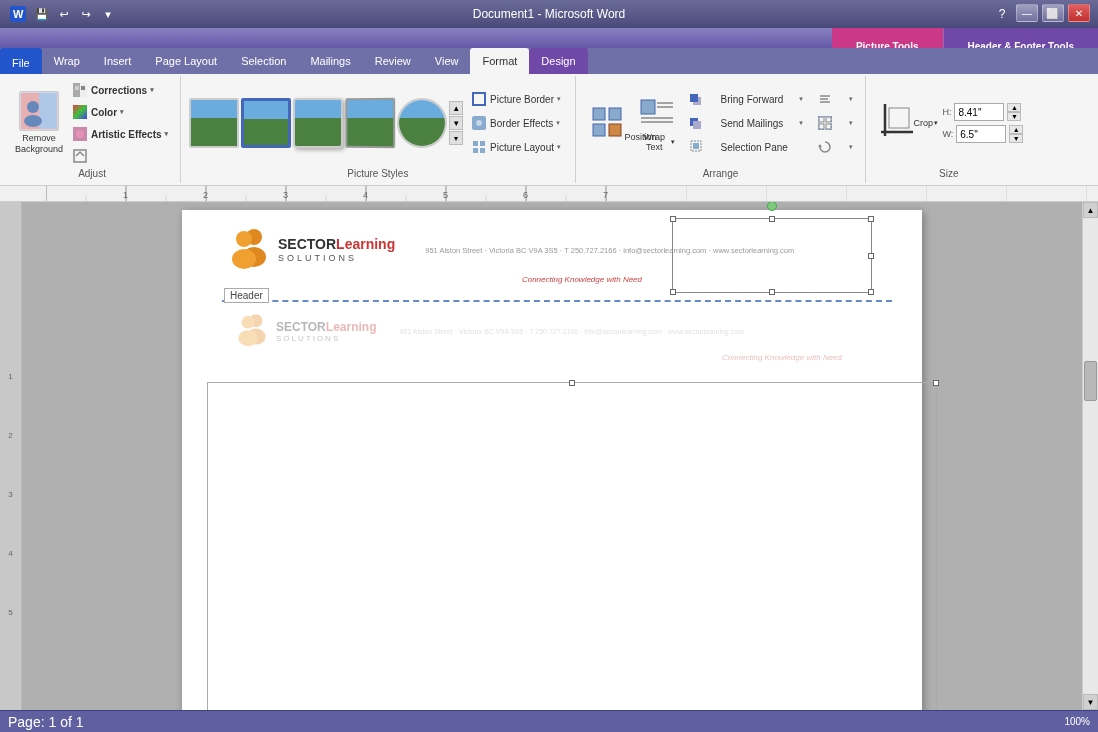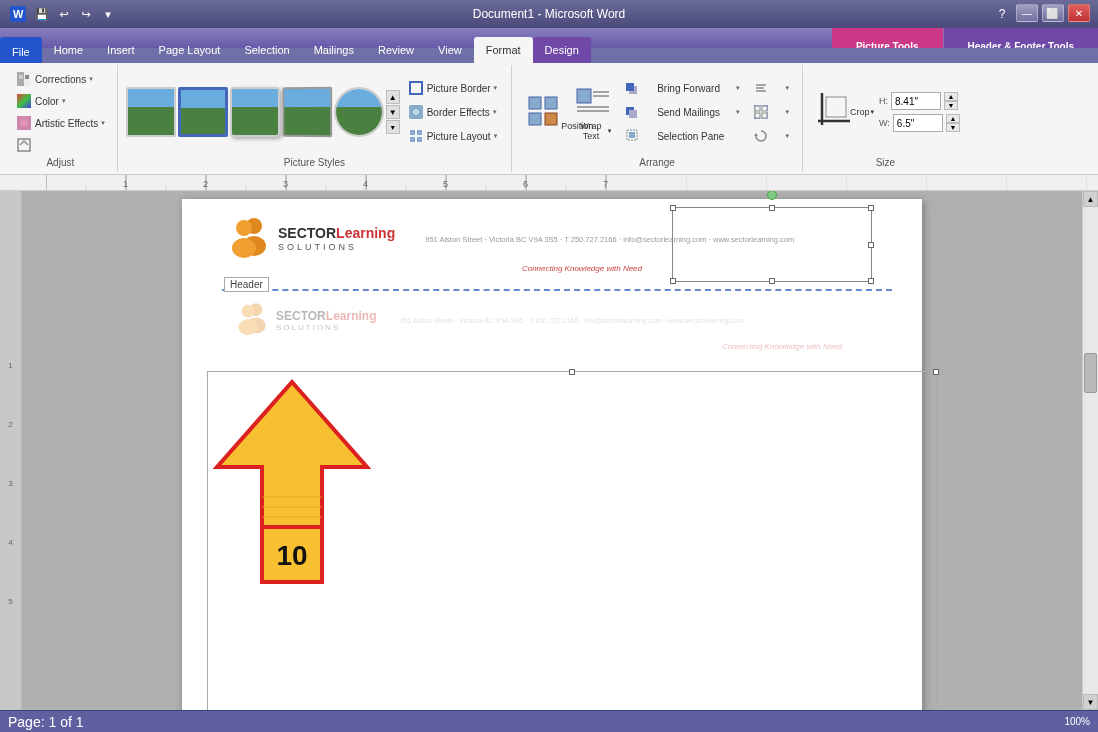--- a/index.html
+++ b/index.html
@@ -83,20 +83,21 @@
       display: flex;
       align-items: center;
       gap: 3px;
       padding: 1px 3px;
       cursor: pointer;
       border: 1px solid transparent;
       border-radius: 2px;
       white-space: nowrap;
       font-size: 10px;
       color: #333;
+      font-weight: bold;
     }
     .small-icon { width: 16px; height: 16px; display: flex; align-items: center; justify-content: center; }
 
     
     .pic-styles-content {
       display: flex;
       align-items: center;
       gap: 2px;
     }
     .pic-style-thumb {
@@ -315,21 +316,21 @@
       align-items: center;
       font-weight: bold;
     }
     .ctx-hdr.pink { background: #cc3888; }
     .ctx-hdr.purple { background: #7048a8; border-left: 1px solid rgba(255,255,255,0.2); }
 
     .all-tabs-row {
       display: flex;
       background: linear-gradient(to bottom, #7878b0, #5858 90);
       background: #7070a8;
-      height: 15px;
+      height: 26px;
       align-items: flex-end;
     }
     .at-tab {
       padding: 3px 12px;
       font-size: 11px;
       color: white;
       cursor: pointer;
       height: 26px;
       display: flex;
       align-items: center;
@@ -422,21 +423,21 @@
   <div class="ctx-header-bar">
     <div class="ctx-hdr pink">Picture Tools</div>
     <div class="ctx-hdr purple">Header &amp; Footer Tools</div>
   </div>
 
   <div class="all-tabs-row">
     <div class="at-tab file">
       <span>File</span>
     </div>
     <div class="at-tab">
-      <span>Home</span>
+      <span>Wrap</span>
     </div>
     <div class="at-tab">
       <span>Insert</span>
     </div>
     <div class="at-tab">
       <span>Page Layout</span>
     </div>
     <div class="at-tab">
       <span>Selection</span>
     </div>
@@ -454,20 +455,33 @@
     </div>
     <div class="at-tab design-tab">
       <span>Design</span>
     </div>
   </div>
 
   <div class="ribbon-content">
 
     <div class="ribbon-group adjust-group">
       <div class="ribbon-group-content">
+        <div class="remove-bg-btn">
+          <div class="remove-bg-icon">
+            <svg width="36" height="36" viewBox="0 0 36 36">
+              <rect width="36" height="36" fill="#b0c8e8"></rect>
+              <rect width="18" height="36" fill="#e8b0b0"></rect>
+              <circle cx="12" cy="14" r="6" fill="#6688bb"></circle>
+              <ellipse cx="12" cy="28" rx="9" ry="6" fill="#6688bb"></ellipse>
+            </svg>
+          </div>
+          <div class="remove-bg-label">
+            <span>Remove Background</span>
+          </div>
+        </div>
         <div class="small-ribbon-btns">
           <div class="small-ribbon-btn">
             <div class="small-icon">
               <svg width="14" height="14" viewBox="0 0 14 14">
                 <rect width="7" height="14" fill="#aaa"></rect>
                 <rect x="7" width="7" height="14" fill="#eee"></rect>
                 <rect x="2" y="3" width="4" height="4" fill="#ccc"></rect>
                 <rect x="8" y="3" width="4" height="4" fill="#888"></rect>
               </svg>
             </div>
@@ -824,34 +838,20 @@
             </div>
             <div style="flex:1;font-size:7px;color:#aaa;padding-left:15px;">
               951 Alston Street · Victoria BC V9A 3S5 · T 250.727.2166 · info@sectorlearning.com · www.sectorlearning.com
             </div>
           </div>
           <div style="font-size:8px;color:#cc4444;font-style:italic;text-align:right;padding-right:30px;margin-top:2px;">Connecting Knowledge with Need</div>
         </div>
 
         <div style="position:relative;padding:10px 20px;min-height:420px;">
 
-          <div style="position:absolute;left:30px;top:20px;">
-            <svg width="160" height="210" viewBox="0 0 160 210">
-
-              <polygon points="80,5 155,90 110,90 110,175 50,175 50,90 5,90" fill="#f8c030" stroke="#dd2020" stroke-width="4"></polygon>
-
-              <rect x="50" y="150" width="60" height="55" fill="#f8c030" stroke="#dd2020" stroke-width="4"></rect>
-
-              <text x="80" y="188" text-anchor="middle" font-size="28" font-weight="900" fill="#111">10</text>
-
-              <line x1="50" y1="120" x2="110" y2="120" stroke="#e8a020" stroke-width="1.5" opacity="0.6"></line>
-              <line x1="50" y1="130" x2="110" y2="130" stroke="#e8a020" stroke-width="1.5" opacity="0.6"></line>
-              <line x1="50" y1="140" x2="110" y2="140" stroke="#e8a020" stroke-width="1.5" opacity="0.6"></line>
-            </svg>
-          </div>
 
           <div style="position:absolute;left:25px;top:14px;width:730px;height:660px;border:1px solid #aaa;">
             <div style="width:6px;height:6px;background:white;border:1px solid #666;position:absolute;top:-3px;left:calc(50% - 3px);"></div>
 
             <div style="width:6px;height:6px;background:white;border:1px solid #666;position:absolute;top:-3px;right:-3px;"></div>
 
           </div>
 
         </div>
 

